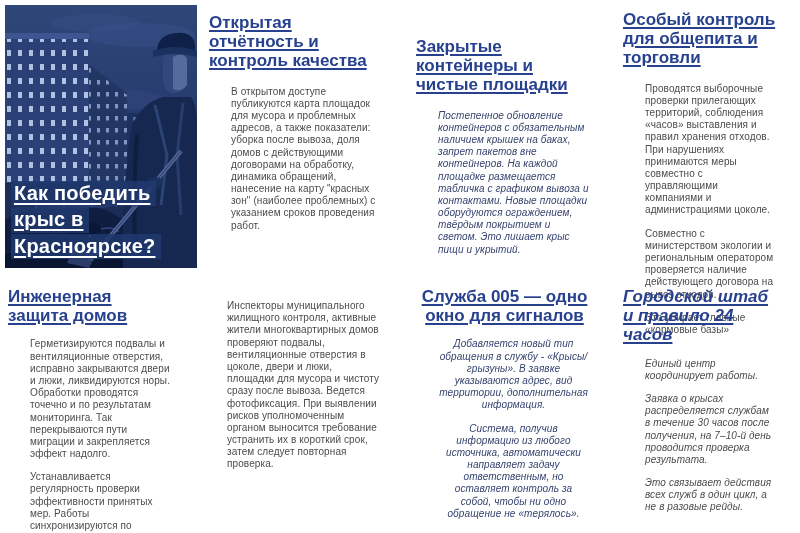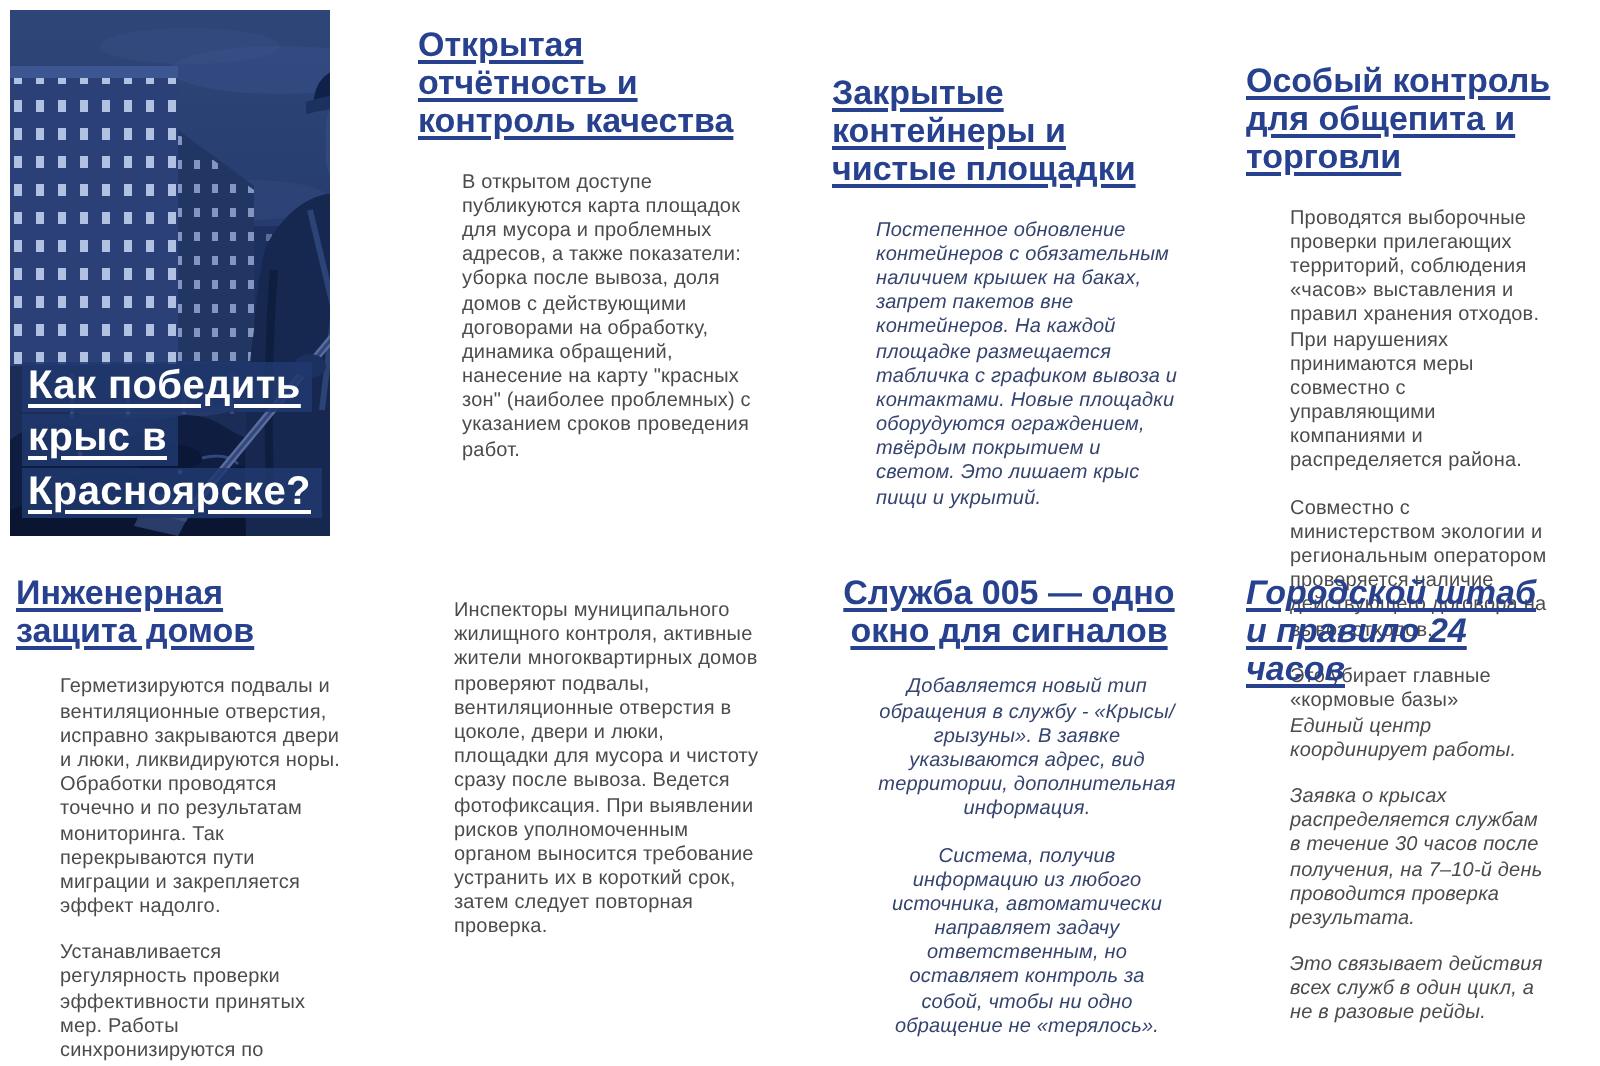--- a/index.html
+++ b/index.html
@@ -6,35 +6,35 @@
   body{font-family:"Liberation Sans",sans-serif;-webkit-font-smoothing:antialiased;}
   .page{position:relative;width:800px;height:533px;background:#ffffff;overflow:hidden;}
   .grid{
     position:absolute;inset:0;
     display:grid;
     grid-template-columns:197px 211px 207px 185px;
     grid-template-rows:278px 255px;
   }
   
   .hero{grid-column:1;grid-row:1;padding:5px 0 0 5px;}
-  .hero-inner{position:relative;width:160px;height:263px;background:#c2410c;overflow:hidden;}
+  .hero-inner{position:relative;width:192px;height:263px;background:#c2410c;overflow:hidden;}
   .hero-inner svg{position:absolute;inset:0;display:block;}
   .hero-caption{position:absolute;left:6px;bottom:8px;z-index:2;}
   .hero-caption .cap-line{display:table;margin:0 0 1px 0;}
   .hero-caption .cap-line span{
     display:inline-block;background:rgba(32,56,110,0.85);
     color:#ffffff;font-weight:bold;font-size:20px;line-height:1.22;
     padding:0 6px 1px 3px;text-decoration:underline;text-underline-offset:3px;
     text-decoration-thickness:2px;letter-spacing:0.2px;
   }
   
   .card{padding:12px 22px 0 8px;}
   .card.pt-sm{padding-top:7px;margin-top:30px;}
   .card.pt-md{padding-top:13px;}
-  .card.pt-lg{padding-top:31px;}
+  .card.pt-lg{padding-top:10px;}
   .card.row2{padding-top:9px;}
   .card h2{
     margin:0;color:#27418f;font-size:17px;line-height:1.13;font-weight:bold;
     text-decoration:underline;text-decoration-thickness:2px;text-underline-offset:2px;
     letter-spacing:0;
   }
   .card .body{margin-top:15px;padding-left:22px;padding-right:4px;}
   .card.row2 .body{margin-top:13px;}
   .card p{
     margin:0 0 11px 0;color:#4b4b4b;font-size:10px;line-height:1.22;letter-spacing:0.1px;
@@ -156,21 +156,21 @@
     <div class="card c2 pt-sm navy">
       <h2>Закрытые контейнеры и чистые площадки</h2>
       <div class="body">
         <p>Постепенное обновление контейнеров с обязательным наличием крышек на баках, запрет пакетов вне контейнеров. На каждой площадке размещается табличка с графиком вывоза и контактами. Новые площадки оборудуются ограждением, твёрдым покрытием и светом. Это лишает крыс пищи и укрытий.</p>
       </div>
     </div>
 
     <div class="card c3 pt-lg">
       <h2>Особый контроль для общепита и торговли</h2>
       <div class="body">
-        <p>Проводятся выборочные проверки прилегающих территорий, соблюдения «часов» выставления и правил хранения отходов. При нарушениях принимаются меры совместно с управляющими компаниями и распределяется района.</p>
+        <p>Проводятся выборочные проверки прилегающих территорий, соблюдения «часов» выставления и правил хранения отходов. При нарушениях принимаются меры совместно с управляющими компаниями и администрациями цоколе.</p>
         <p>Совместно с министерством экологии и региональным оператором проверяется наличие действующего договора на вывоз отходов.</p>
         <p>Это убирает главные «кормовые базы»</p>
       </div>
     </div>
 
     <div class="card c4 row2">
       <h2>Инженерная защита домов</h2>
       <div class="body">
         <p>Герметизируются подвалы и вентиляционные отверстия, исправно закрываются двери и люки, ликвидируются норы. Обработки проводятся точечно и по результатам мониторинга. Так перекрываются пути миграции и закрепляется эффект надолго.</p>
         <p>Устанавливается регулярность проверки эффективности принятых мер. Работы синхронизируются по кварталам.</p>

